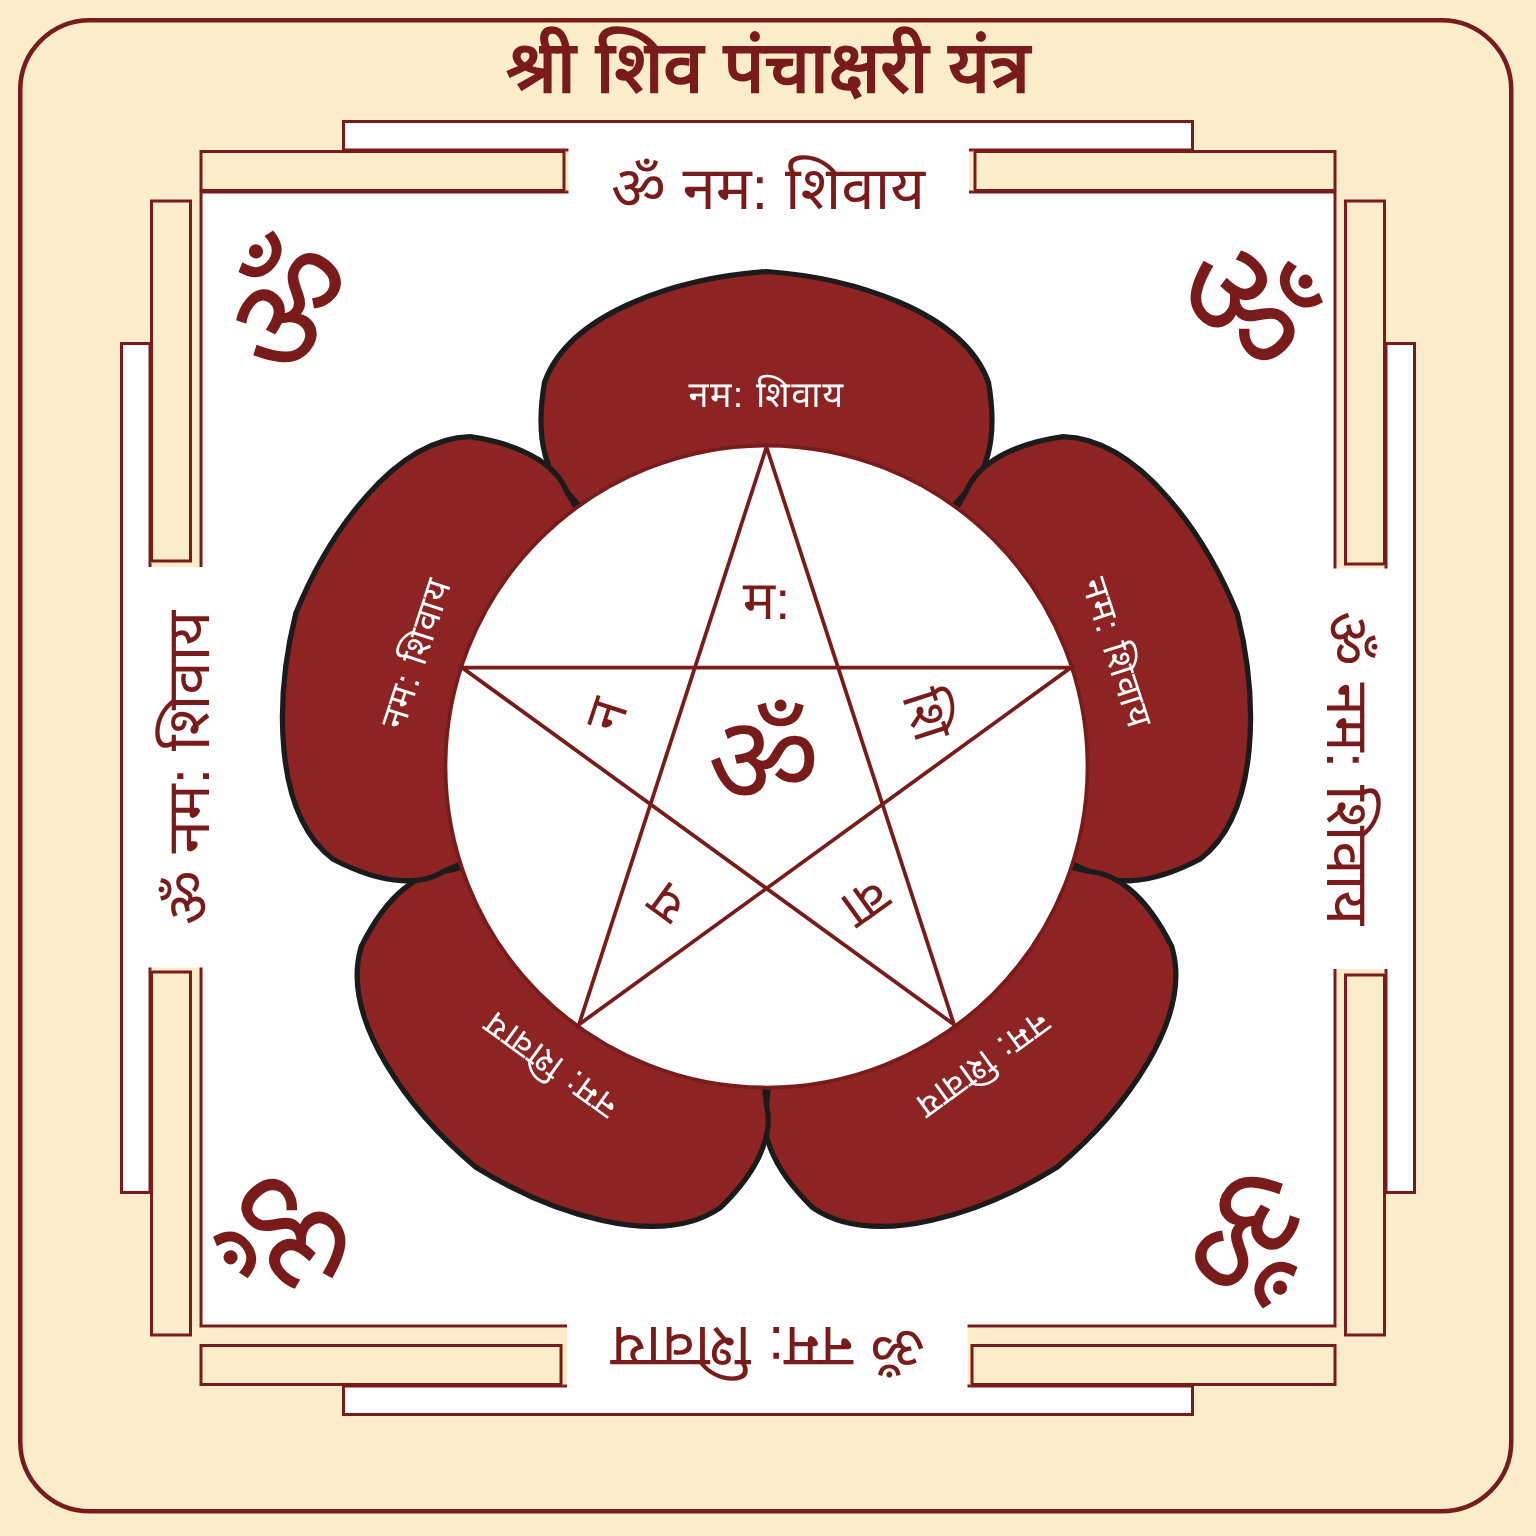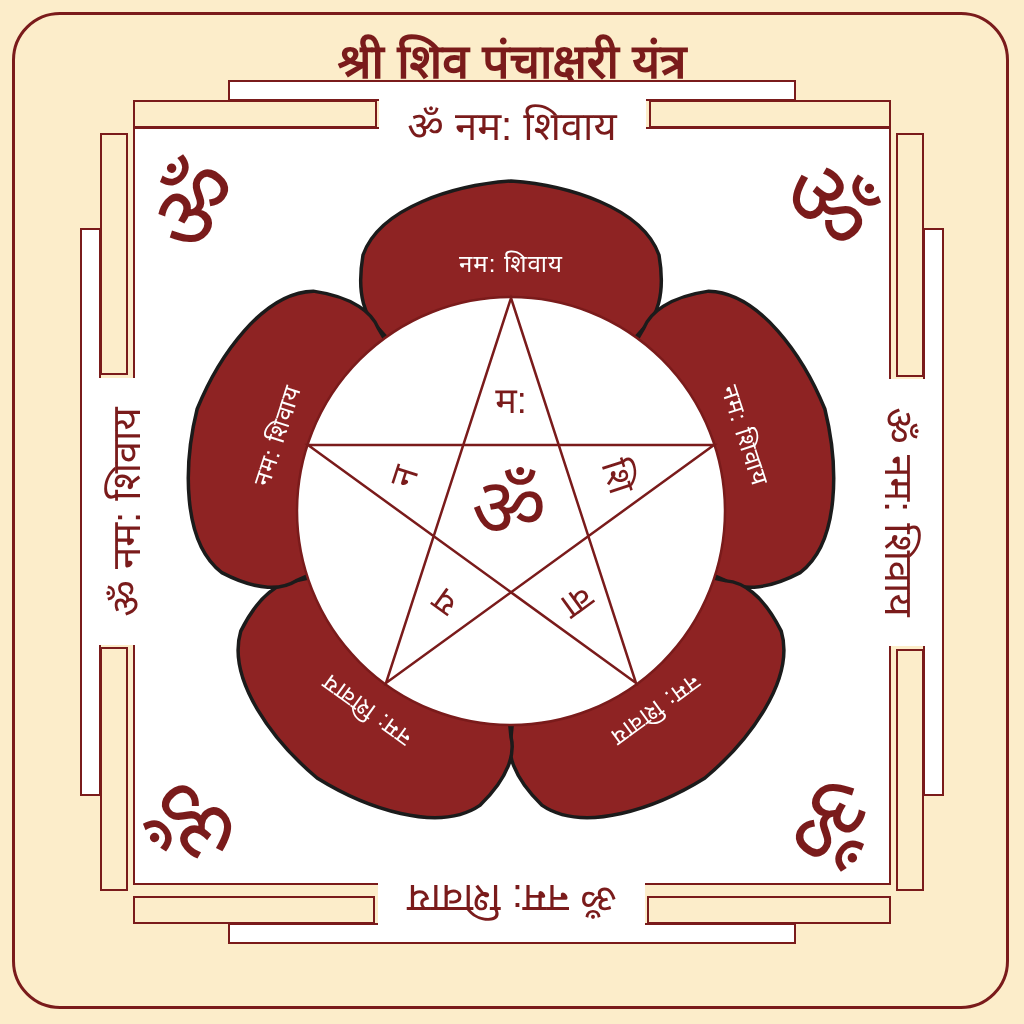--- a/index.html
+++ b/index.html
@@ -12,21 +12,21 @@
   .stage{position:relative;width:1024px;height:1024px;background:#FCEDCA;}
 
   
   .page-border{
     position:absolute;left:12px;top:12px;width:997px;height:997px;
     border:3px solid #7A1B1B;border-radius:48px;box-sizing:border-box;
   }
 
   .title{
     position:absolute;left:512px;top:43px;transform:translate(-50%,-50%);
-    font-size:48px;font-weight:600;color:#7A1B1B;white-space:nowrap;margin-top:16px;
+    font-size:48px;font-weight:600;color:#7A1B1B;white-space:nowrap;
   }
 
   
   .white-field{
     position:absolute;left:133px;top:127px;width:758px;height:758px;
     background:#FFFFFF;border:2.5px solid #7A1B1B;box-sizing:border-box;
   }
 
   
   .edge{

